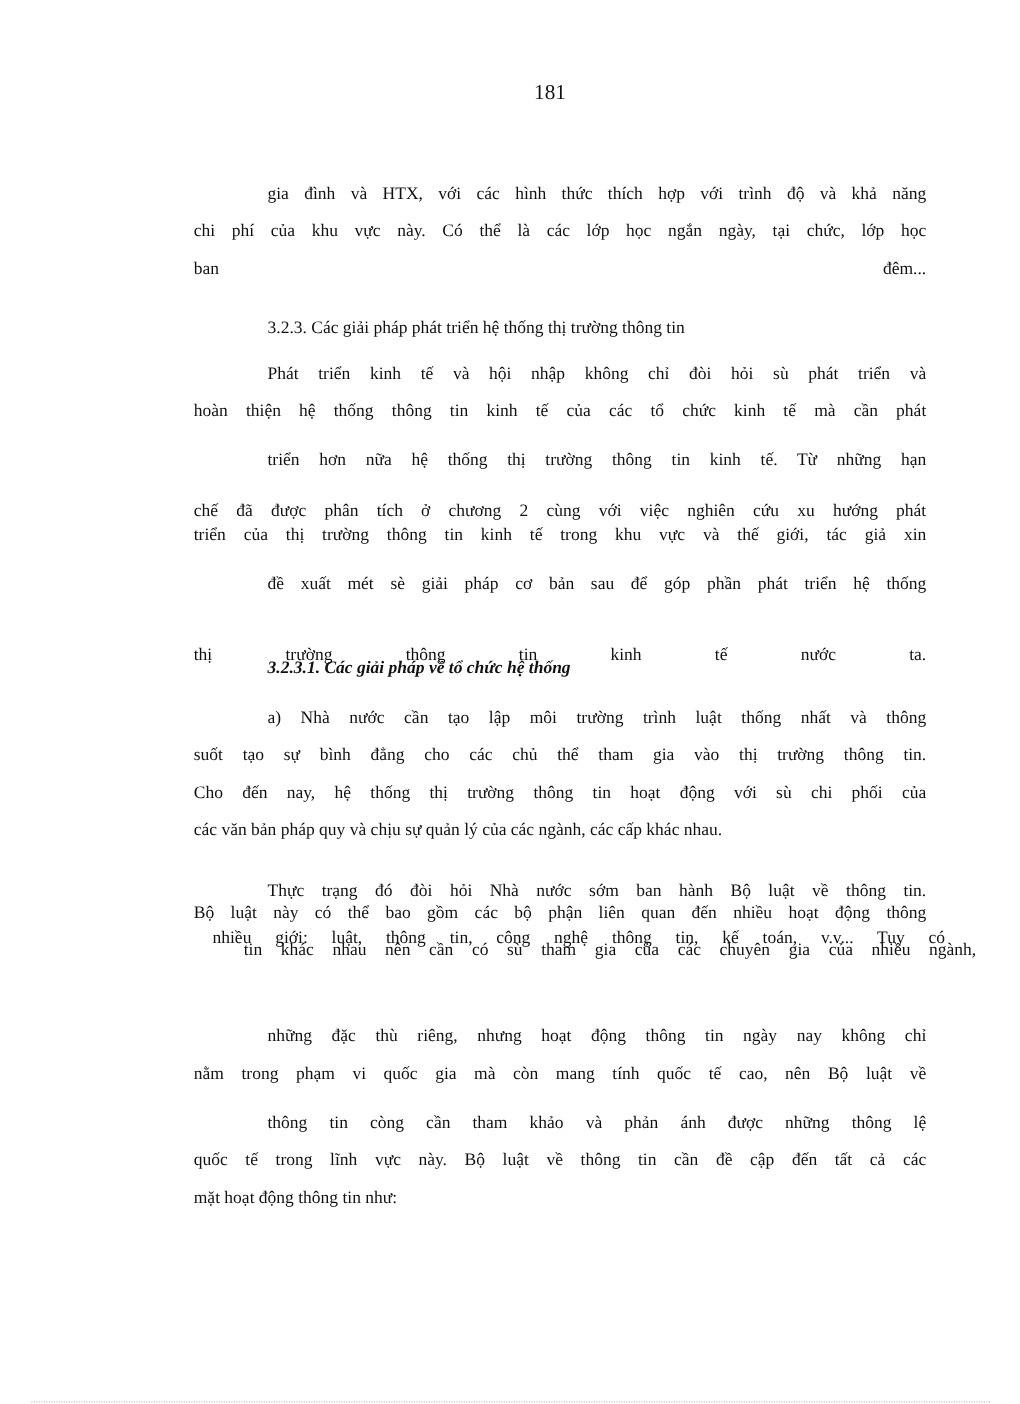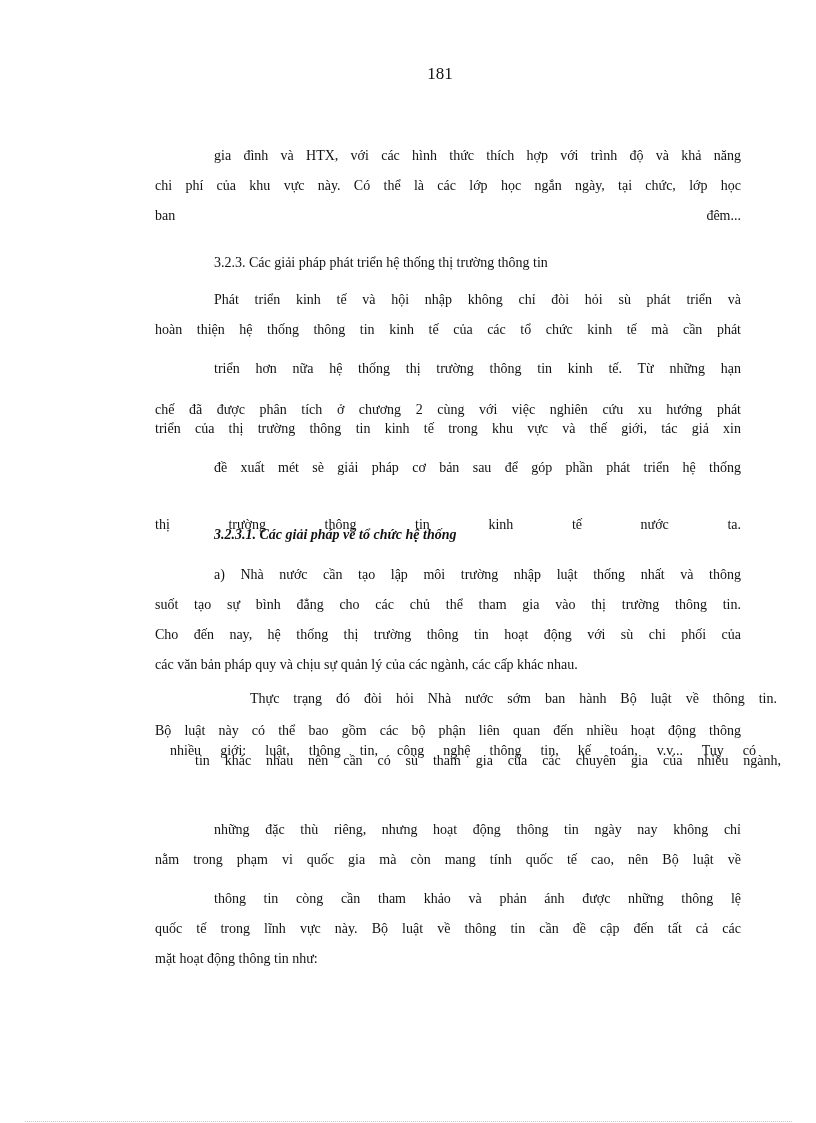--- a/index.html
+++ b/index.html
@@ -39,25 +39,25 @@
       <div class="line" style="top: 205px;">ban đêm...</div>
       <div class="line indent heading last" style="top: 252px;">3.2.3. Các giải pháp phát triển hệ thống thị trường thông tin</div>
       <div class="line indent" style="top: 289px;">Phát triển kinh tế và hội nhập không chỉ đòi hỏi sù phát triển và</div>
       <div class="line" style="top: 319px;">hoàn thiện hệ thống thông tin kinh tế của các tổ chức kinh tế mà cần phát</div>
       <div class="line indent" style="top: 358px;">triển hơn nữa hệ thống thị trường thông tin kinh tế. Từ những hạn</div>
       <div class="line" style="top: 388px; margin-top: 11px;">chế đã được phân tích ở chương 2 cùng với việc nghiên cứu xu hướng phát</div>
       <div class="line" style="top: 418px;">triển của thị trường thông tin kinh tế trong khu vực và thế giới, tác giả xin</div>
       <div class="line indent" style="top: 457px;">đề xuất mét sè giải pháp cơ bản sau để góp phần phát triển hệ thống</div>
       <div class="line" style="top: 514px;">thị trường thông tin kinh tế nước ta.</div>
       <div class="line indent subheading last" style="top: 524px;">3.2.3.1. Các giải pháp về tổ chức hệ thống</div>
-      <div class="line indent" style="top: 564px;">a) Nhà nước cần tạo lập môi trường nhập luật thống nhất và thông</div>
+      <div class="line indent" style="top: 564px;">a) Nhà nước cần tạo lập môi trường trình luật thống nhất và thông</div>
       <div class="line" style="top: 594px;">suốt tạo sự bình đẳng cho các chủ thể tham gia vào thị trường thông tin.</div>
       <div class="line" style="top: 624px;">Cho đến nay, hệ thống thị trường thông tin hoạt động với sù chi phối của</div>
       <div class="line last" style="top: 654px;">các văn bản pháp quy và chịu sự quản lý của các ngành, các cấp khác nhau.</div>
-      <div class="line indent" style="top: 688px; margin-left: 36px;">Thực trạng đó đòi hỏi Nhà nước sớm ban hành Bộ luật về thông tin.</div>
+      <div class="line indent" style="top: 703px;">Thực trạng đó đòi hỏi Nhà nước sớm ban hành Bộ luật về thông tin.</div>
       <div class="line" style="top: 720px;">Bộ luật này có thể bao gồm các bộ phận liên quan đến nhiều hoạt động thông</div>
       <div class="line" style="top: 750px; margin-left: 40px;">tin khác nhau nên cần có sù tham gia của các chuyên gia của nhiều ngành,</div>
       <div class="line" style="top: 740px; margin-left: 15px;">nhiều giới: luật, thông tin, công nghệ thông tin, kế toán, v.v... Tuy có</div>
       <div class="line indent" style="top: 819px;">những đặc thù riêng, nhưng hoạt động thông tin ngày nay không chỉ</div>
       <div class="line" style="top: 849px;">nằm trong phạm vi quốc gia mà còn mang tính quốc tế cao, nên Bộ luật về</div>
       <div class="line indent" style="top: 888px;">thông tin còng cần tham khảo và phản ánh được những thông lệ</div>
       <div class="line" style="top: 918px;">quốc tế trong lĩnh vực này. Bộ luật về thông tin cần đề cập đến tất cả các</div>
       <div class="line last" style="top: 948px;">mặt hoạt động thông tin như:</div>
     </div>
   <div class="bottom-rule"></div>

